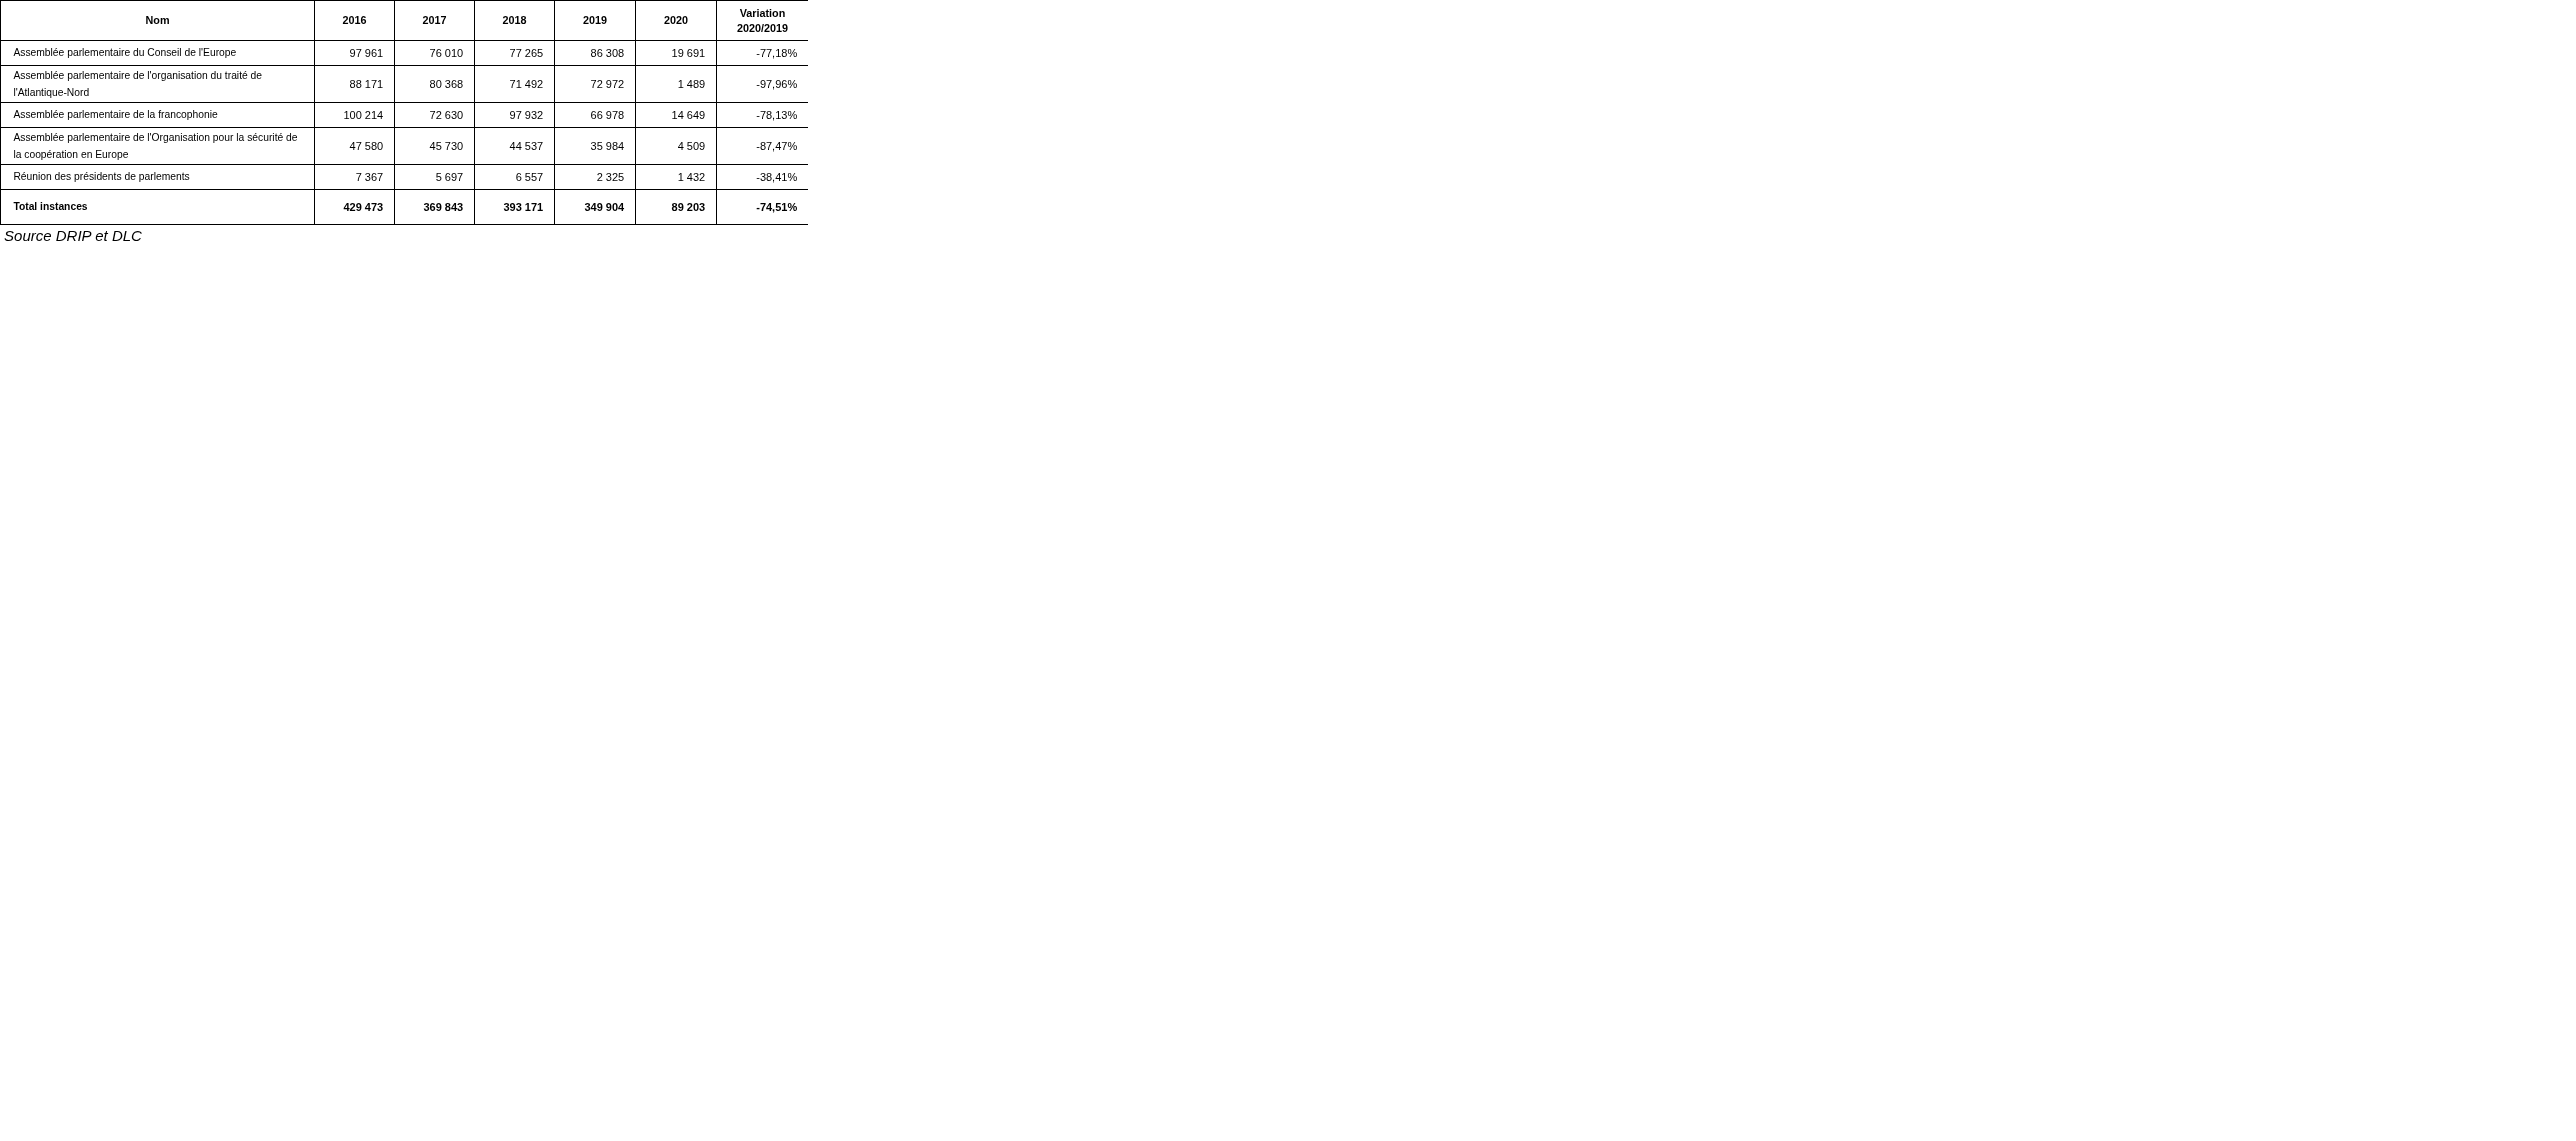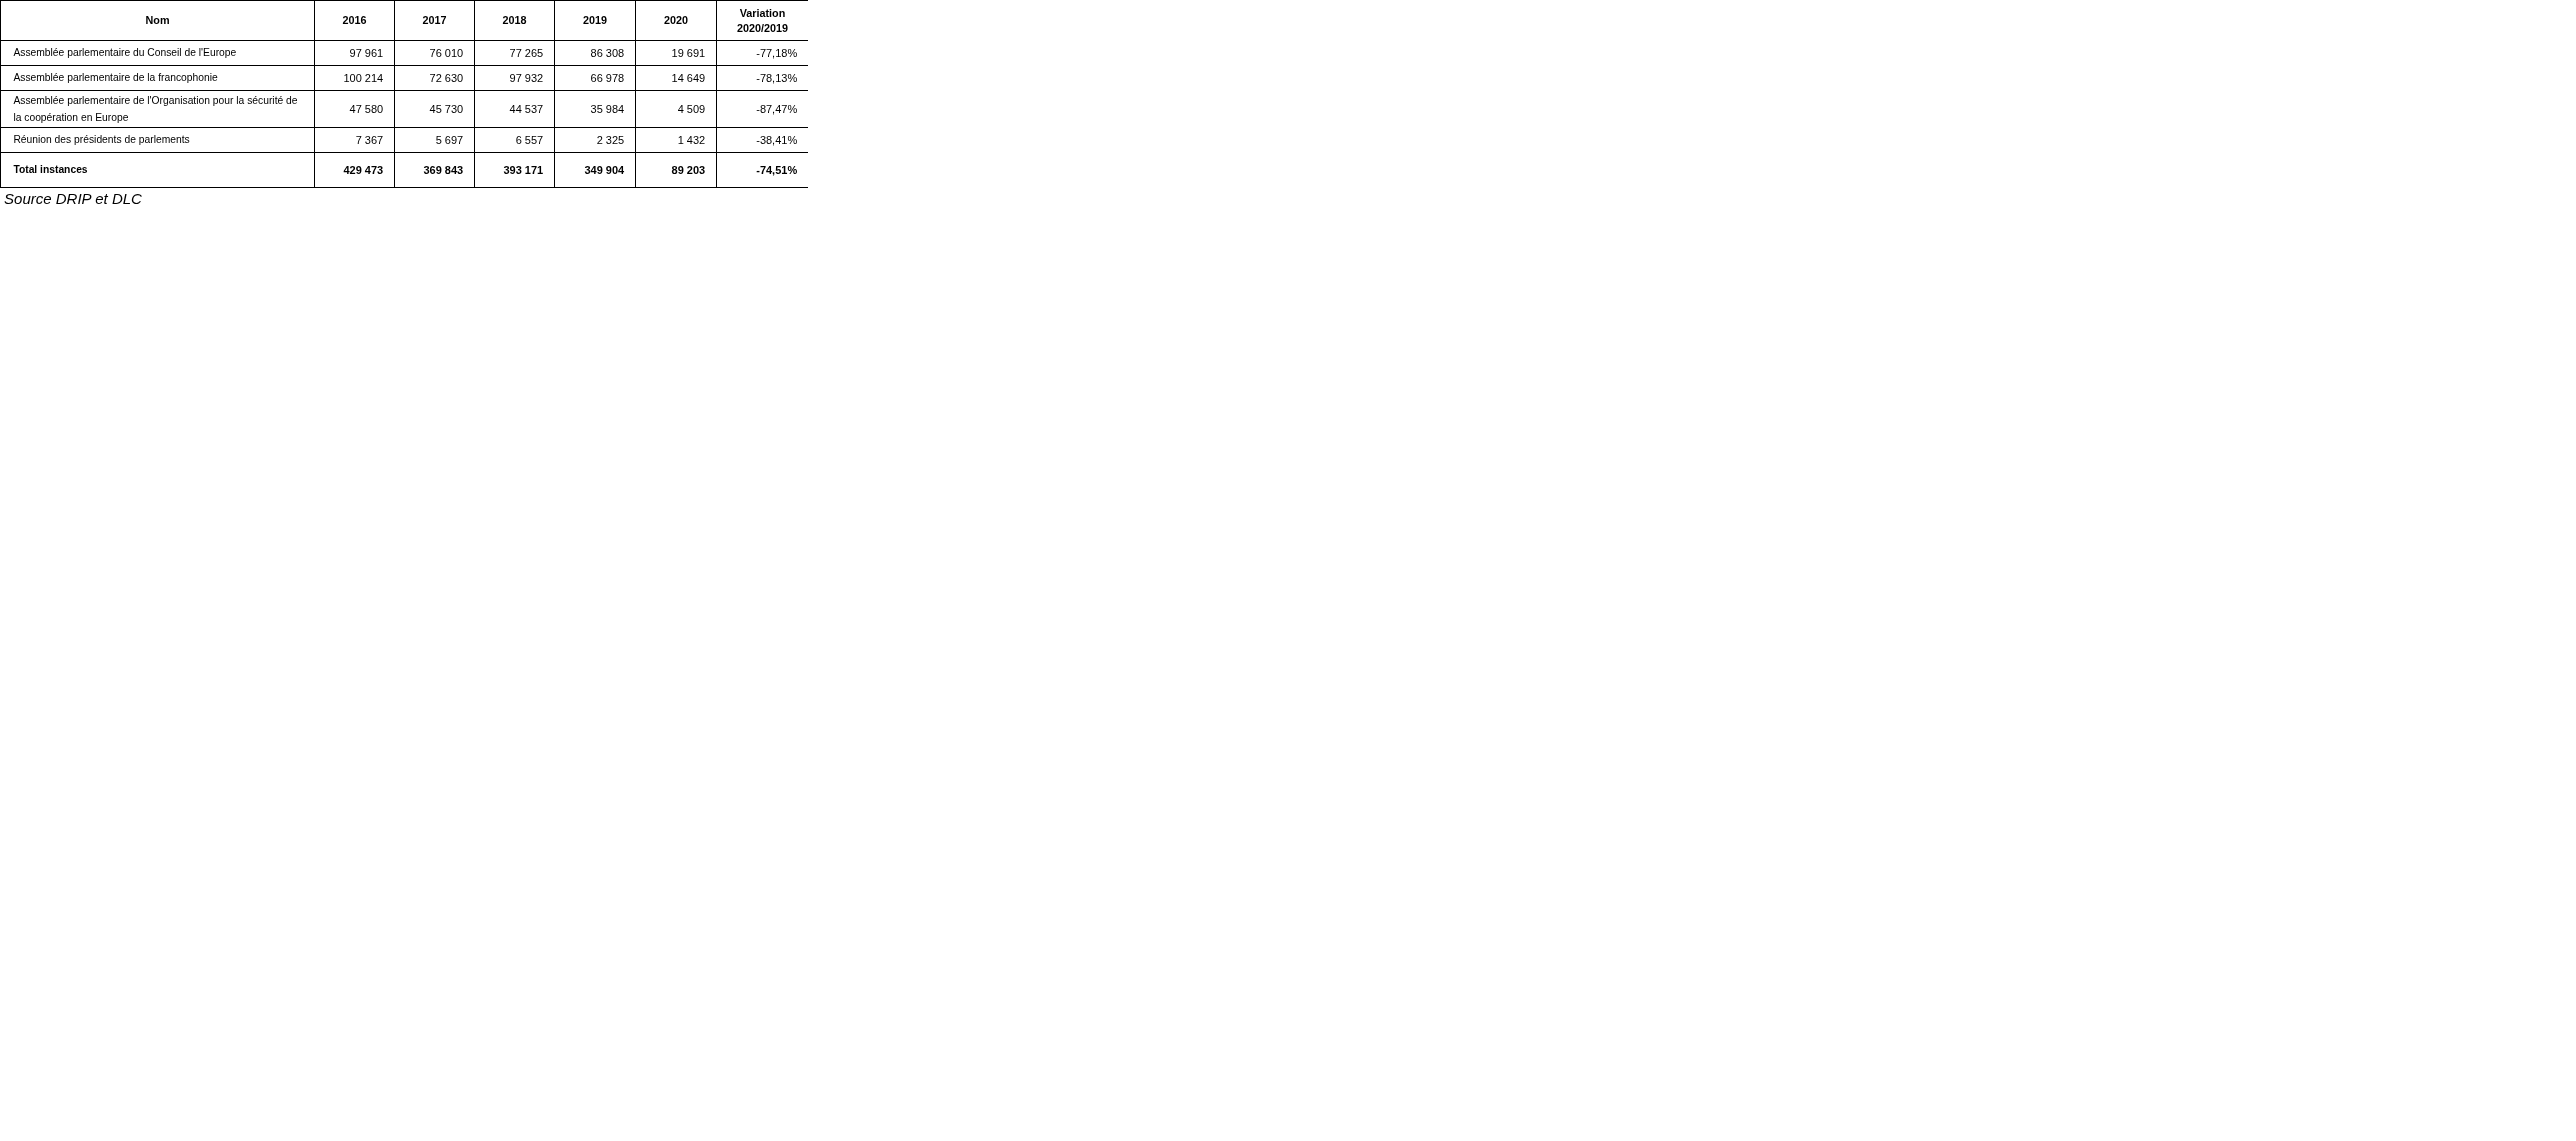--- a/index.html
+++ b/index.html
@@ -98,20 +98,29 @@
     <tr class="h-single">
       <td class="name">Assemblée parlementaire du Conseil de l'Europe</td>
       <td class="num">97 961</td>
       <td class="num">76 010</td>
       <td class="num">77 265</td>
       <td class="num">86 308</td>
       <td class="num">19 691</td>
       <td class="num">-77,18%</td>
     </tr>
 
+    <tr class="h-double">
+      <td class="name">Assemblée parlementaire de l'organisation du traité de l'Atlantique-Nord</td>
+      <td class="num">88 171</td>
+      <td class="num">80 368</td>
+      <td class="num">71 492</td>
+      <td class="num">72 972</td>
+      <td class="num">1 489</td>
+      <td class="num">-97,96%</td>
+    </tr>
 
     <tr class="h-single">
       <td class="name">Assemblée parlementaire de la francophonie</td>
       <td class="num">100 214</td>
       <td class="num">72 630</td>
       <td class="num">97 932</td>
       <td class="num">66 978</td>
       <td class="num">14 649</td>
       <td class="num">-78,13%</td>
     </tr>

